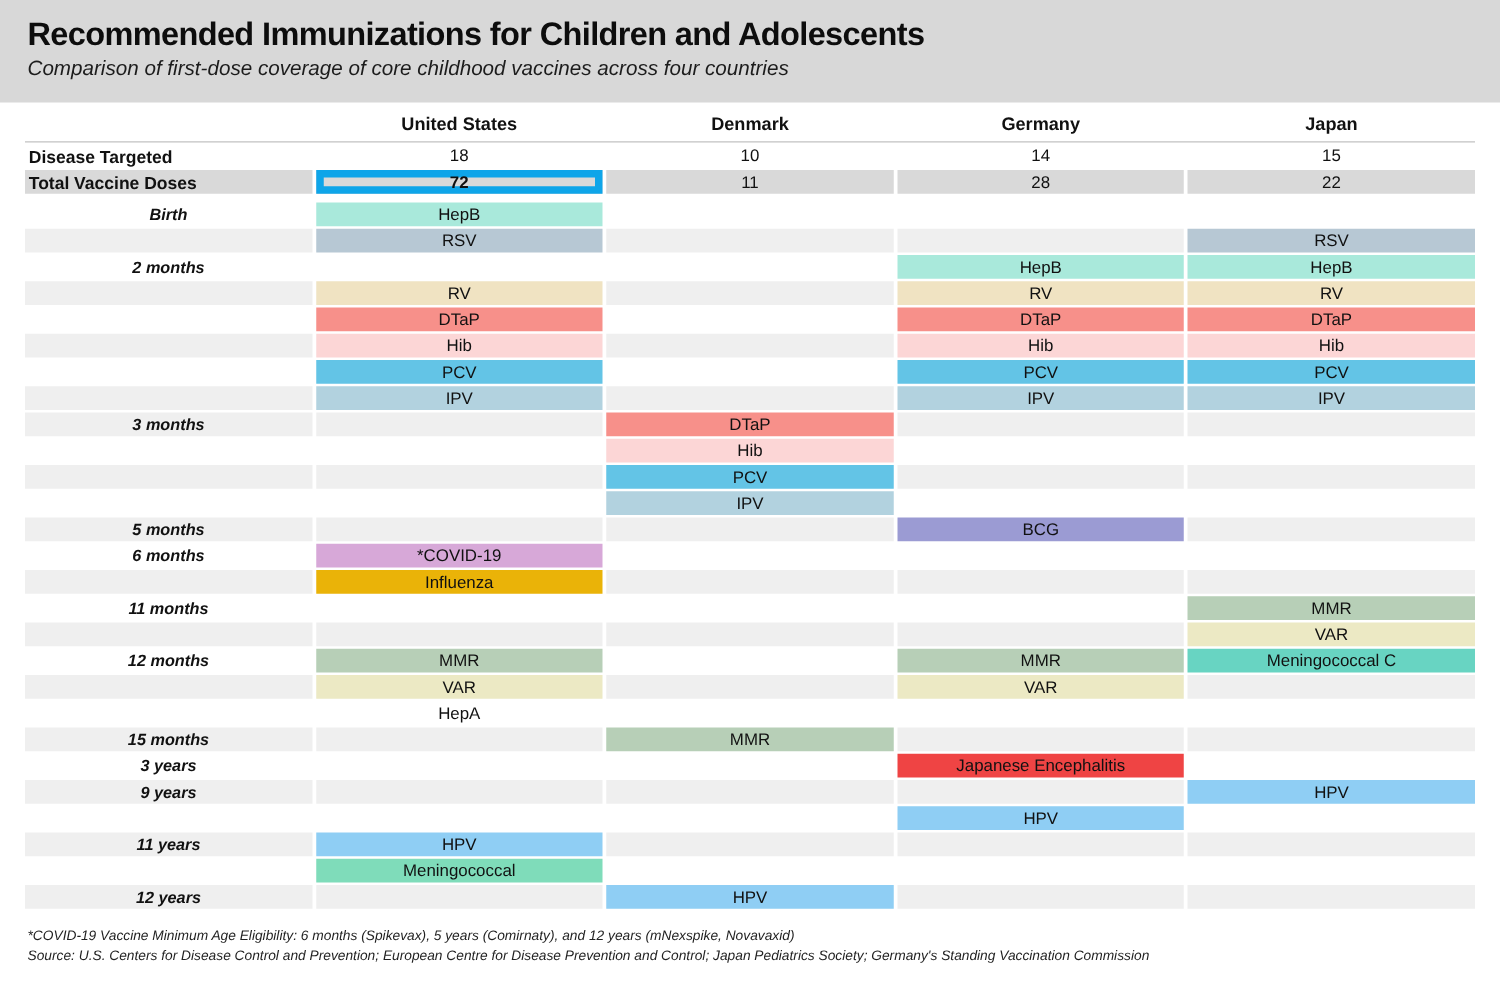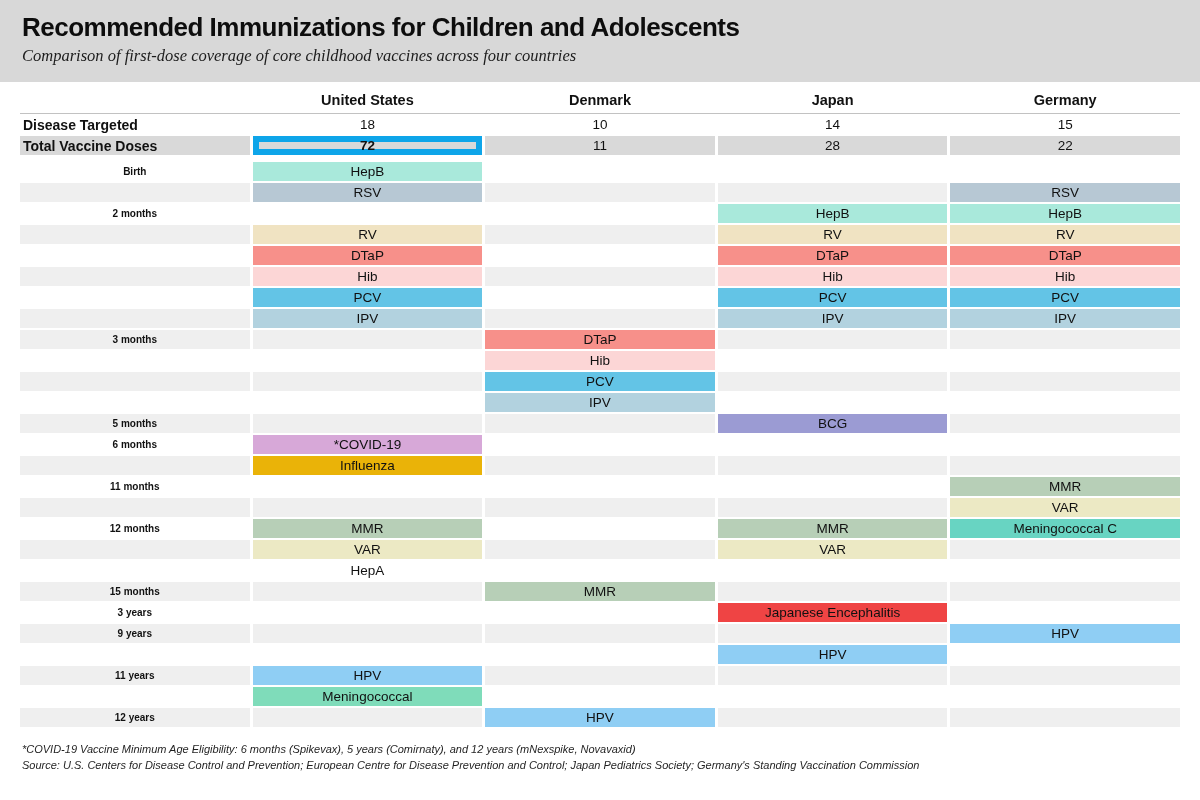--- a/index.html
+++ b/index.html
@@ -1,29 +1,29 @@
 <!DOCTYPE html>
 <html><head>
 <meta charset="utf-8">
 <style>
   html,body{margin:0;padding:0;background:#ffffff;width:1200px;height:800px;overflow:hidden;
     font-family:"Liberation Sans","DejaVu Sans",sans-serif;color:#111;}
   .header-band{background:#d8d8d8;padding:13px 22px 12px 22px;height:57px;box-sizing:content-box;}
   .title{font-size:26px;font-weight:bold;letter-spacing:-0.5px;line-height:1.15;color:#0d0d0d;}
-  .subtitle{font-size:16.5px;font-style:italic;color:#1c1c1c;margin-top:3px;font-family:Liberation Serif, serif;}
+  .subtitle{font-size:16.5px;font-style:italic;color:#1c1c1c;margin-top:3px;}
   .table-wrap{margin:6px 20px 0 20px;}
   .grid-row{display:grid;grid-template-columns:repeat(5,1fr);column-gap:3px;height:21px;}
   .country-header{height:24px;align-items:center;}
   .country-name{font-weight:bold;font-size:14.5px;text-align:center;line-height:24px;}
   .header-rule{border:none;border-top:1px solid #c2c2c2;margin:1px 0 0 0;}
   .cell{position:relative;}
   .bar{height:19px;margin:1px 0;display:flex;align-items:center;justify-content:center;
     font-size:13.5px;color:#111;box-sizing:border-box;white-space:nowrap;}
   .stat-label .bar{justify-content:flex-start;padding-left:3px;font-weight:bold;font-size:14px;}
-  .age .bar{font-weight:bold;font-size:10px;}
+  .age .bar{font-weight:bold;font-size:13px;font-style:italic;}
   .stat-val .bar{font-size:13.5px;}
   .stat-shaded .bar{background:#d9d9d9;}
   .zebra{background:#efefef;}
   .hl{border:6px solid #0ea5e9;}
   .bold-val{font-weight:bold;}
   .sched{margin-top:5px;}
   .footnotes{margin:14px 20px 18px 22px;font-size:11px;font-style:italic;color:#1f1f1f;line-height:1.45;}
 </style>
 </head>
 <body>
@@ -31,22 +31,22 @@
 <div class="header-band">
   <div class="title">Recommended Immunizations for Children and Adolescents</div>
   <div class="subtitle">Comparison of first-dose coverage of core childhood vaccines across four countries</div>
 </div>
 
 <div class="table-wrap">
   <div class="grid-row country-header" id="country-header">
     <div class="country-name"></div>
   <div class="country-name">United States</div>
       <div class="country-name">Denmark</div>
+      <div class="country-name">Germany</div>
       <div class="country-name">Japan</div>
-      <div class="country-name">Germany</div>
     </div>
   <hr class="header-rule">
   <div id="stat-rows">
       <div class="grid-row">
         <div class="cell stat-label">
           <div class="bar">Disease Targeted</div>
         </div>
         <div class="cell stat-val">
           <div class="bar">18</div>
         </div>

